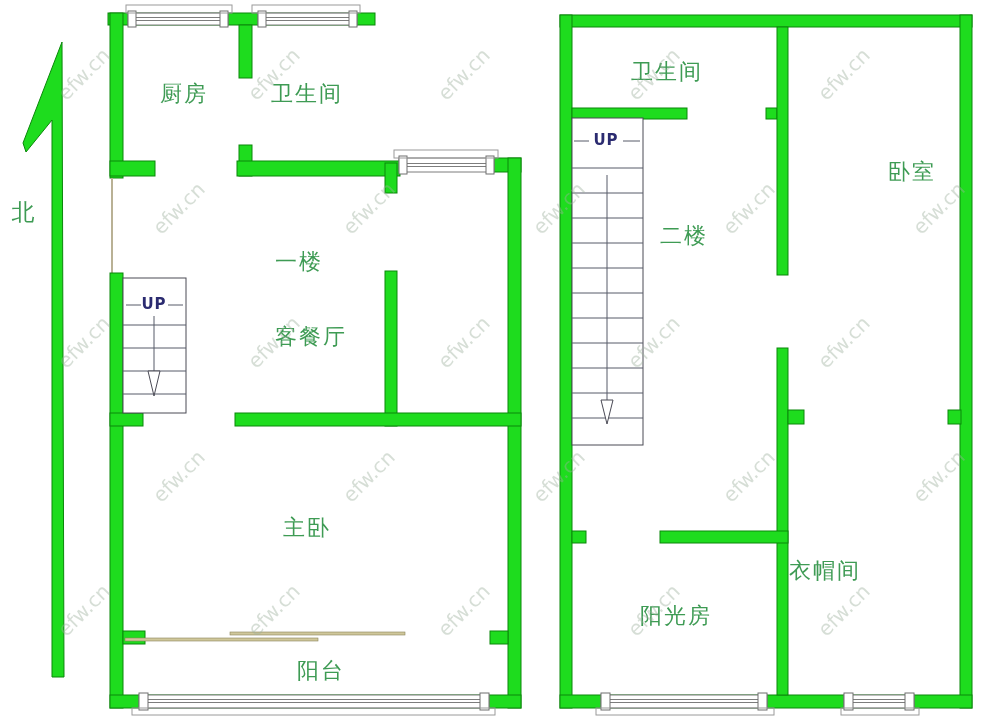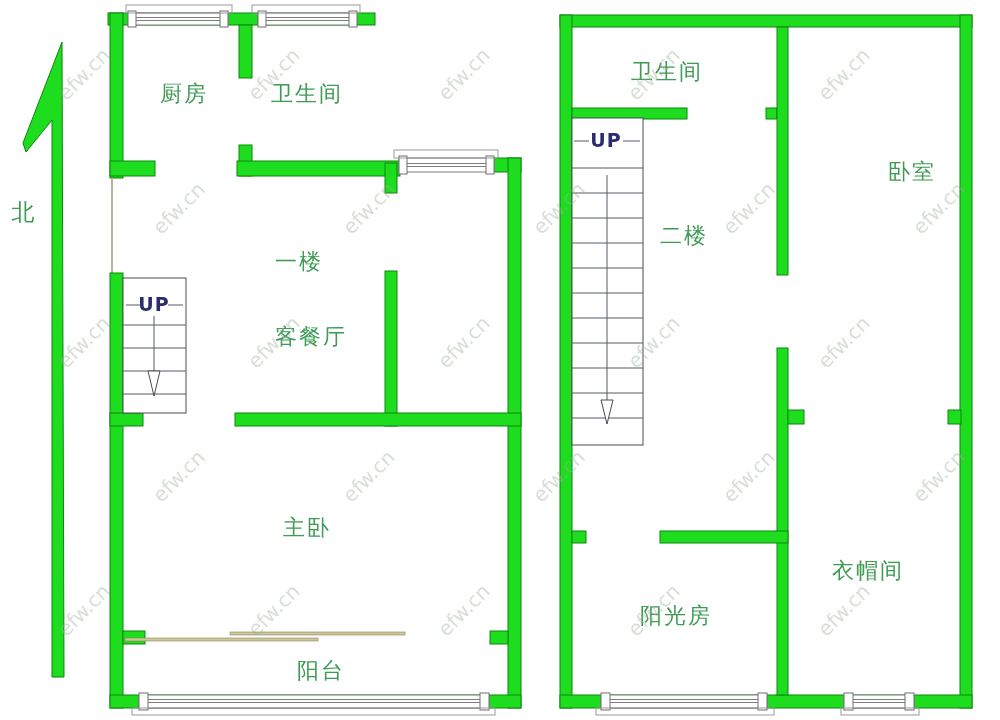--- a/index.html
+++ b/index.html
@@ -21,21 +21,21 @@
   .room-label{
     position:absolute;transform:translate(-50%,-50%);
     color:var(--label,#3e9b54);font-size:22px;letter-spacing:2px;white-space:nowrap;
   }
   .compass-label{
     position:absolute;transform:translate(-50%,-50%);
     color:var(--label,#3e9b54);font-size:23px;white-space:nowrap;
   }
   .up-label{
     position:absolute;transform:translate(-50%,-50%);
-    color:var(--navy,#2b2b70);font-size:19px;font-weight:600;letter-spacing:1px;white-space:nowrap;
+    color:var(--navy,#2b2b70);font-size:15px;font-weight:600;letter-spacing:1px;white-space:nowrap;
   }
   #watermark-layer{position:absolute;left:0;top:0;width:100%;height:100%;pointer-events:none;}
   #watermark-layer span{
     position:absolute;transform:rotate(-45deg);
     color:rgba(158,176,158,0.42);font-size:20px;white-space:nowrap;
   }
 </style>
 </head>
 <body>
 
@@ -169,21 +169,21 @@
   <div class="room-label" style="left:307px;top:94px">卫生间</div>
   <div class="room-label" style="left:299px;top:262px">一楼</div>
   <div class="room-label" style="left:311px;top:337px">客餐厅</div>
   <div class="room-label" style="left:307px;top:528px">主卧</div>
   <div class="room-label" style="left:321px;top:671px">阳台</div>
 
   <div class="room-label" style="left:667px;top:72px">卫生间</div>
   <div class="room-label" style="left:912px;top:172px">卧室</div>
   <div class="room-label" style="left:684px;top:236px">二楼</div>
   <div class="room-label" style="left:676px;top:616px">阳光房</div>
-  <div class="room-label" style="left:868px;top:571px">衣帽间</div>
+  <div class="room-label" style="left:825px;top:571px">衣帽间</div>
 
   <div class="up-label" style="left:154px;top:304px">UP</div>
   <div class="up-label" style="left:606px;top:140px">UP</div>
   <div class="compass-label" style="left:23px;top:212px">北</div>
 
   <div id="watermark-layer">
       <span style="left: 52px; top: 62px;">efw.cn</span>
       <span style="left: 242px; top: 62px;">efw.cn</span>
       <span style="left: 432px; top: 62px;">efw.cn</span>
       <span style="left: 622px; top: 62px;">efw.cn</span>

